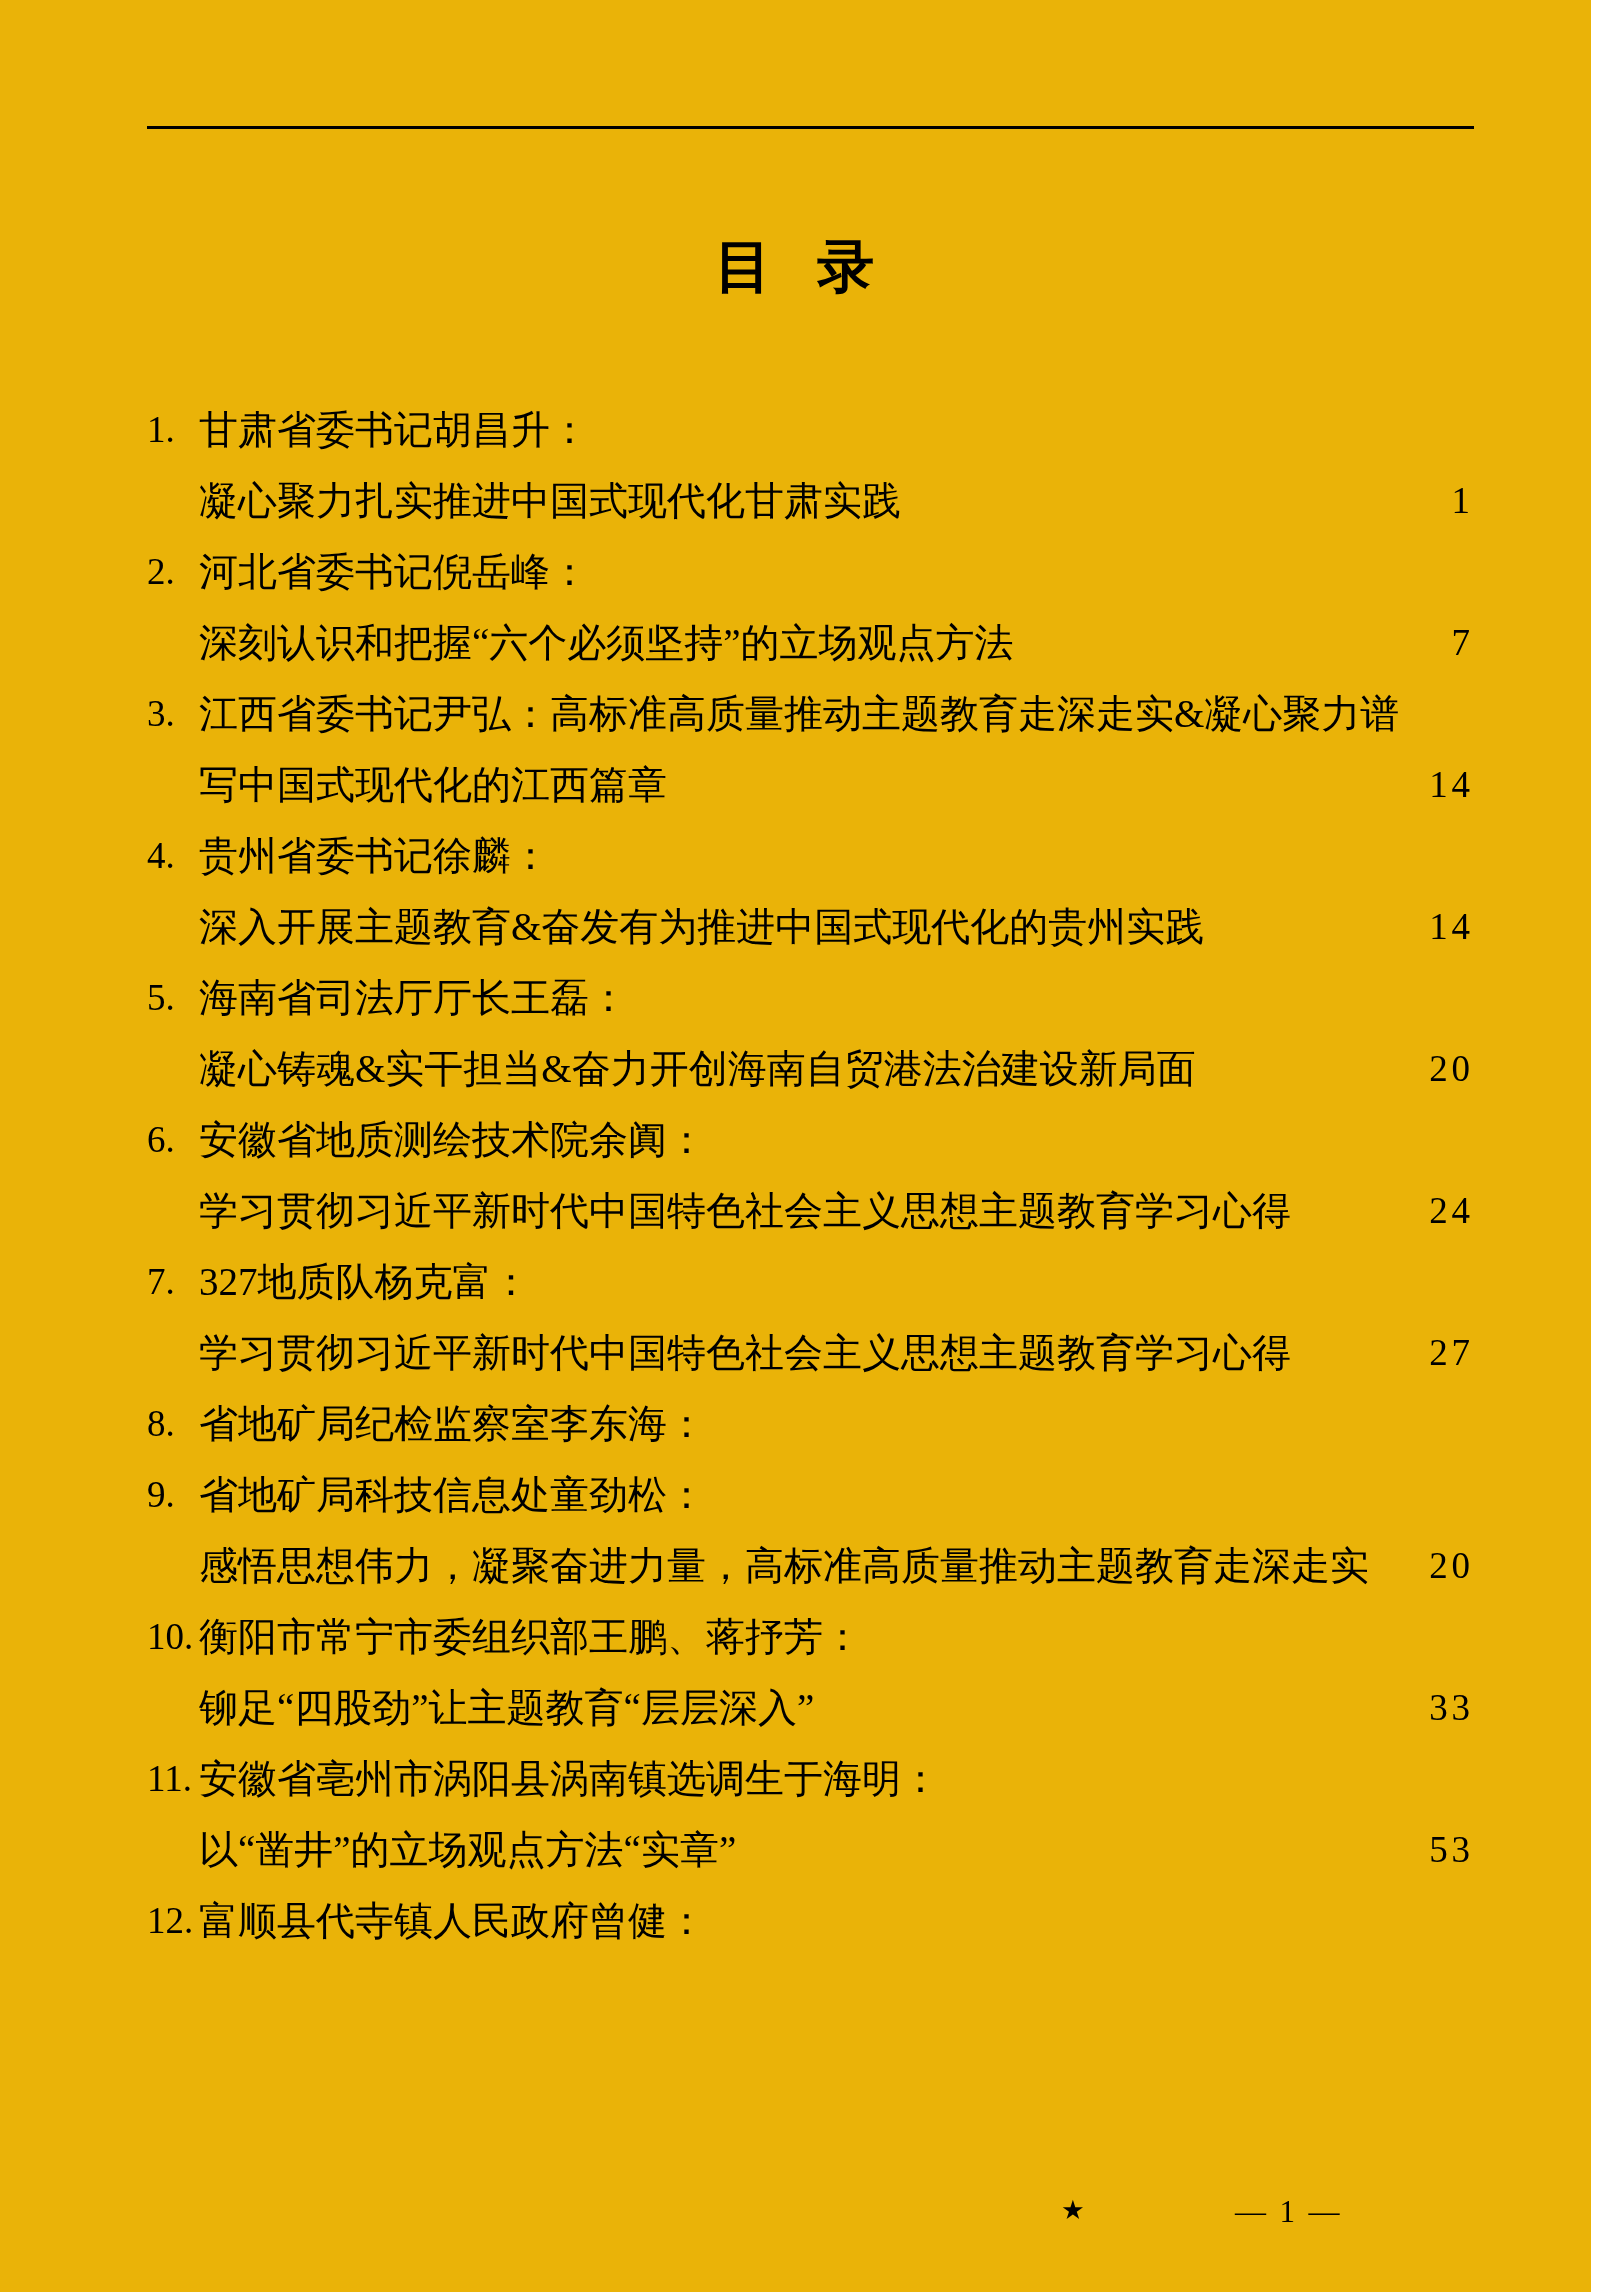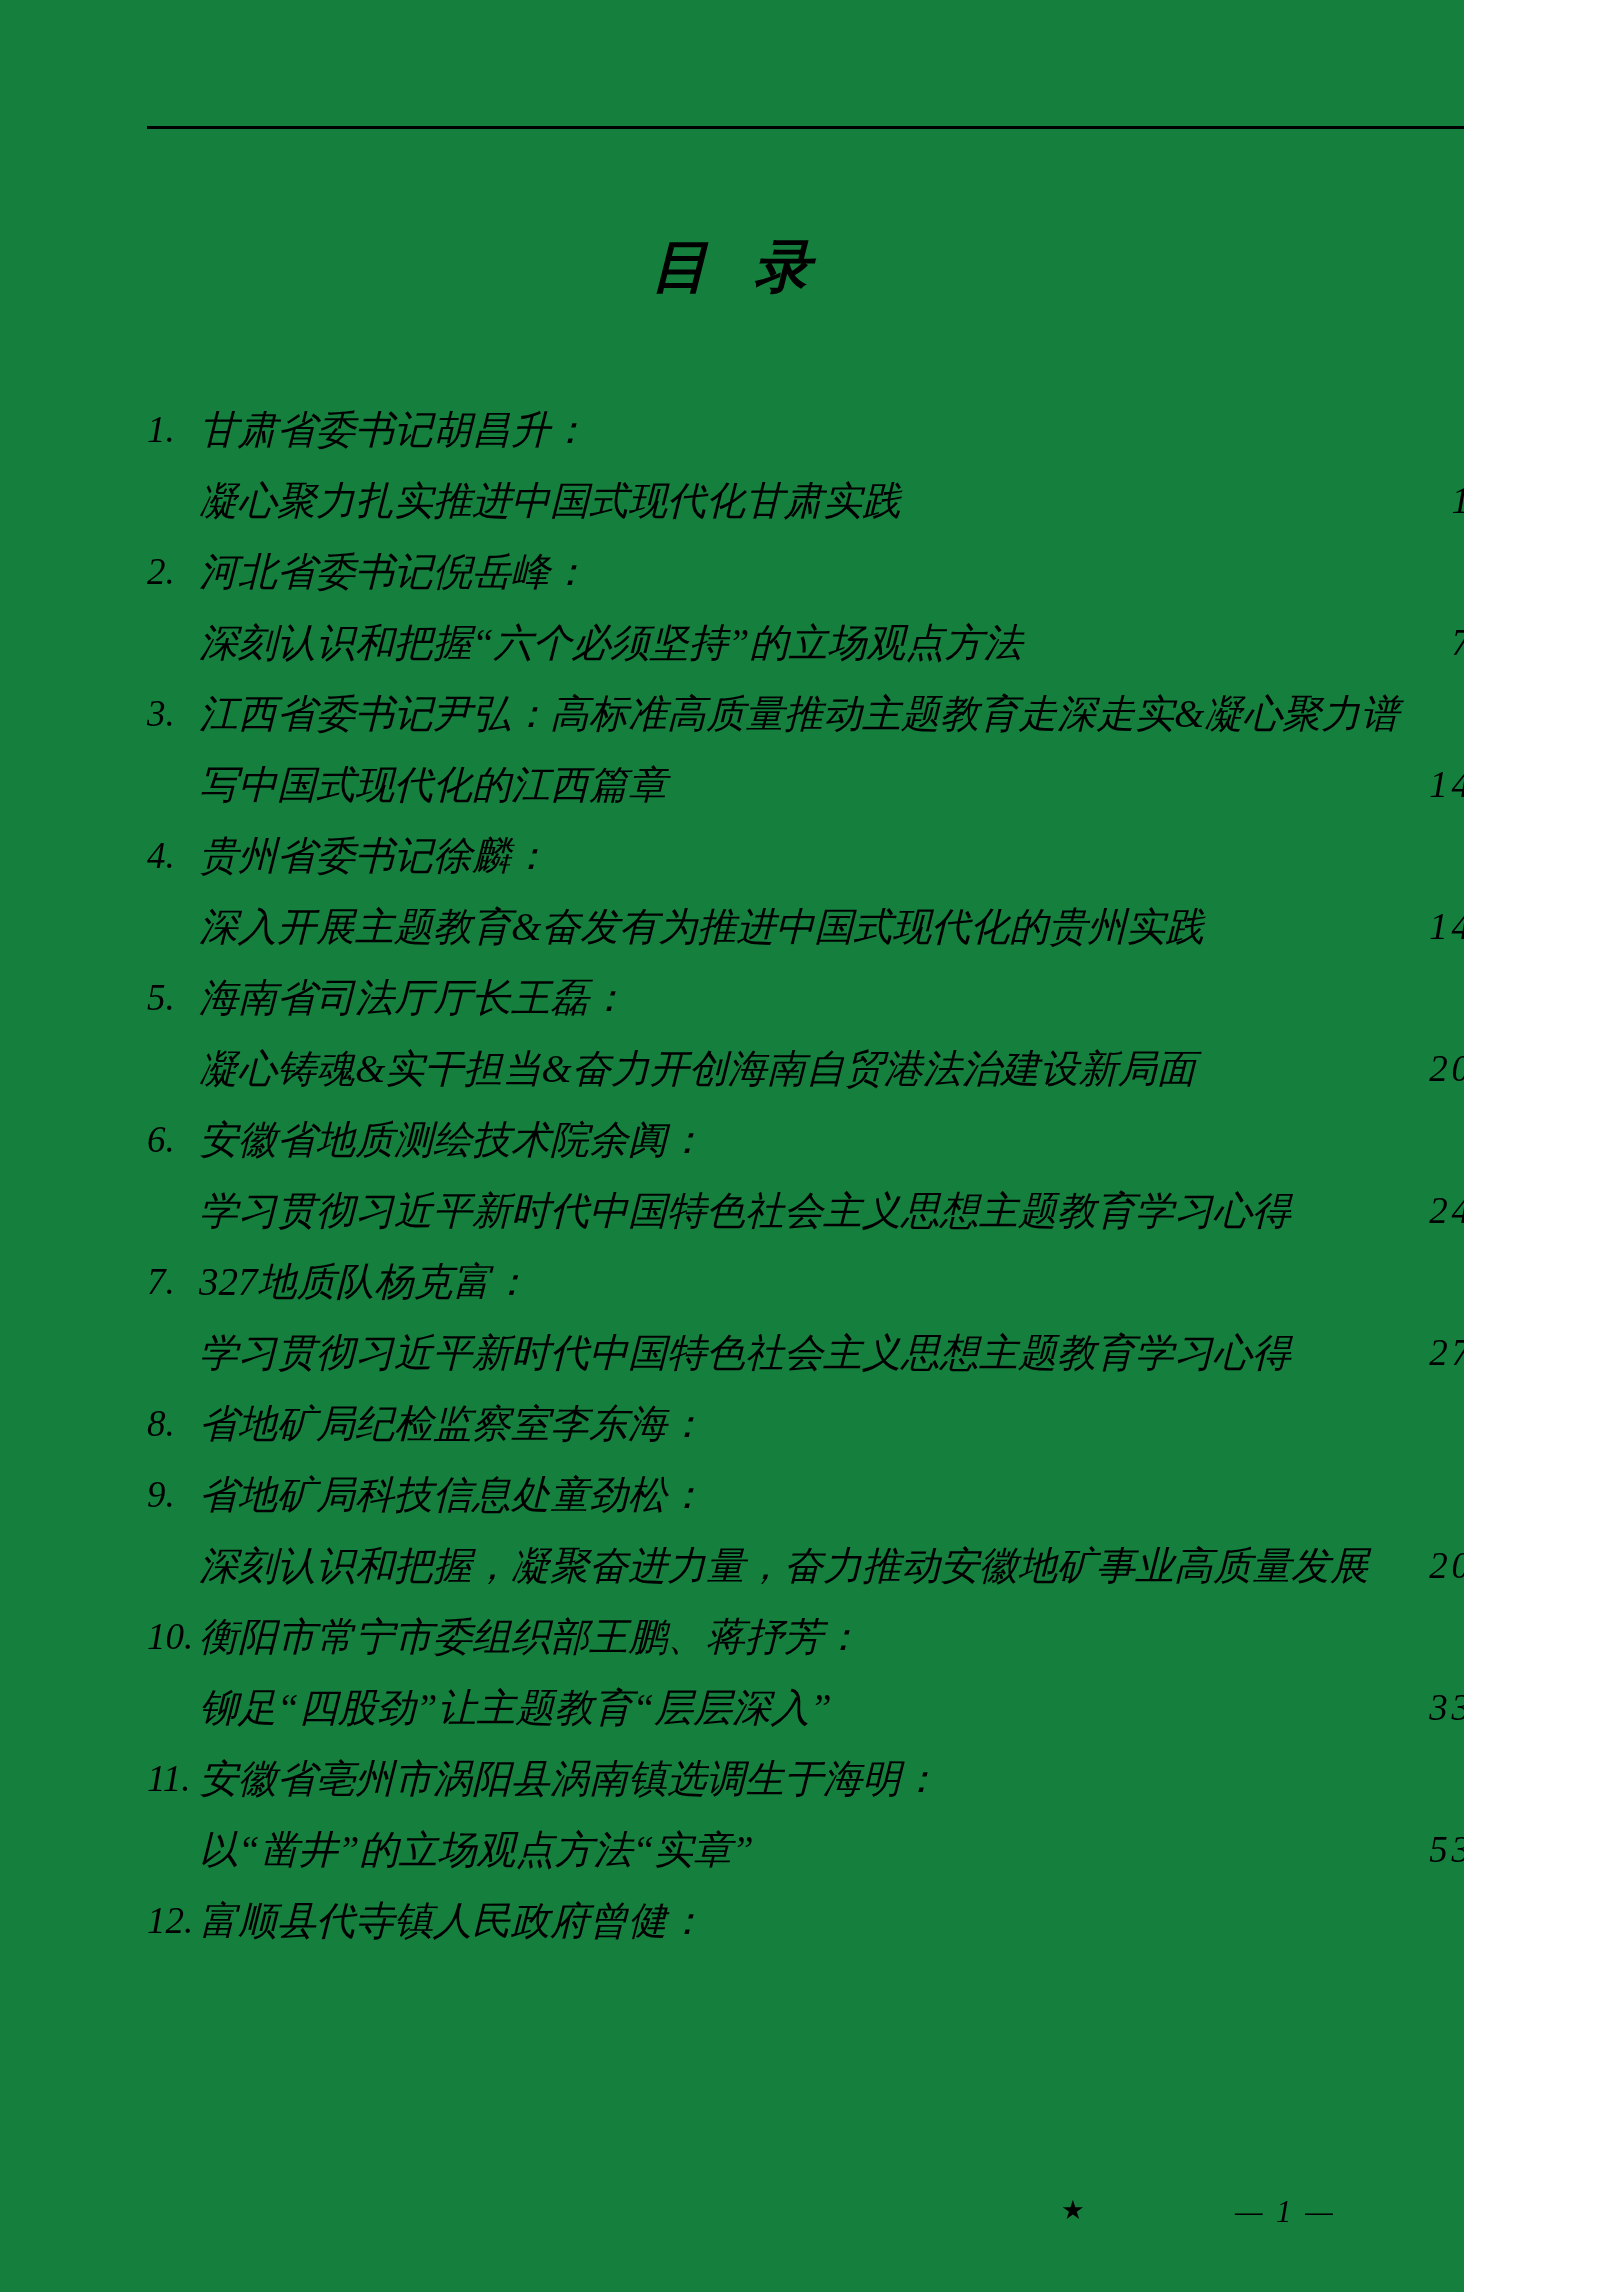--- a/index.html
+++ b/index.html
@@ -1,24 +1,23 @@
 <!DOCTYPE html>
 <html lang="zh"><head>
 <meta charset="utf-8">
 <style>
   html, body { margin: 0; padding: 0; background: #ffffff; }
   .page {
     position: relative;
-    width: 1464px;
+    width: 1591px;
     height: 2293px;
-    background: #15803d;
+    background: #eab308;
     color: #000000;
     font-family: "Liberation Serif", "DejaVu Serif", serif;
     overflow: hidden;
-    font-style: italic;
   }
   .top-rule {
     position: absolute;
     left: 147px;
     top: 126px;
     width: 1327px;
     height: 2.9px;
     background: #000000;
   }
   .doc-title {
@@ -178,21 +177,21 @@
         <span class="head-text">省地矿局纪检监察室李东海：</span>
       </div>
     </div>
 
     <div>
       <div class="line">
         <span class="num">9.</span>
         <span class="head-text">省地矿局科技信息处童劲松：</span>
       </div>
       <div class="line sub">
-        <span class="sub-text">深刻认识和把握，凝聚奋进力量，奋力推动安徽地矿事业高质量发展</span>
+        <span class="sub-text">感悟思想伟力，凝聚奋进力量，高标准高质量推动主题教育走深走实</span>
         <span class="page-num">20</span>
       </div>
     </div>
 
     <div>
       <div class="line">
         <span class="num">10.</span>
         <span class="head-text">衡阳市常宁市委组织部王鹏、蒋抒芳：</span>
       </div>
       <div class="line sub">

